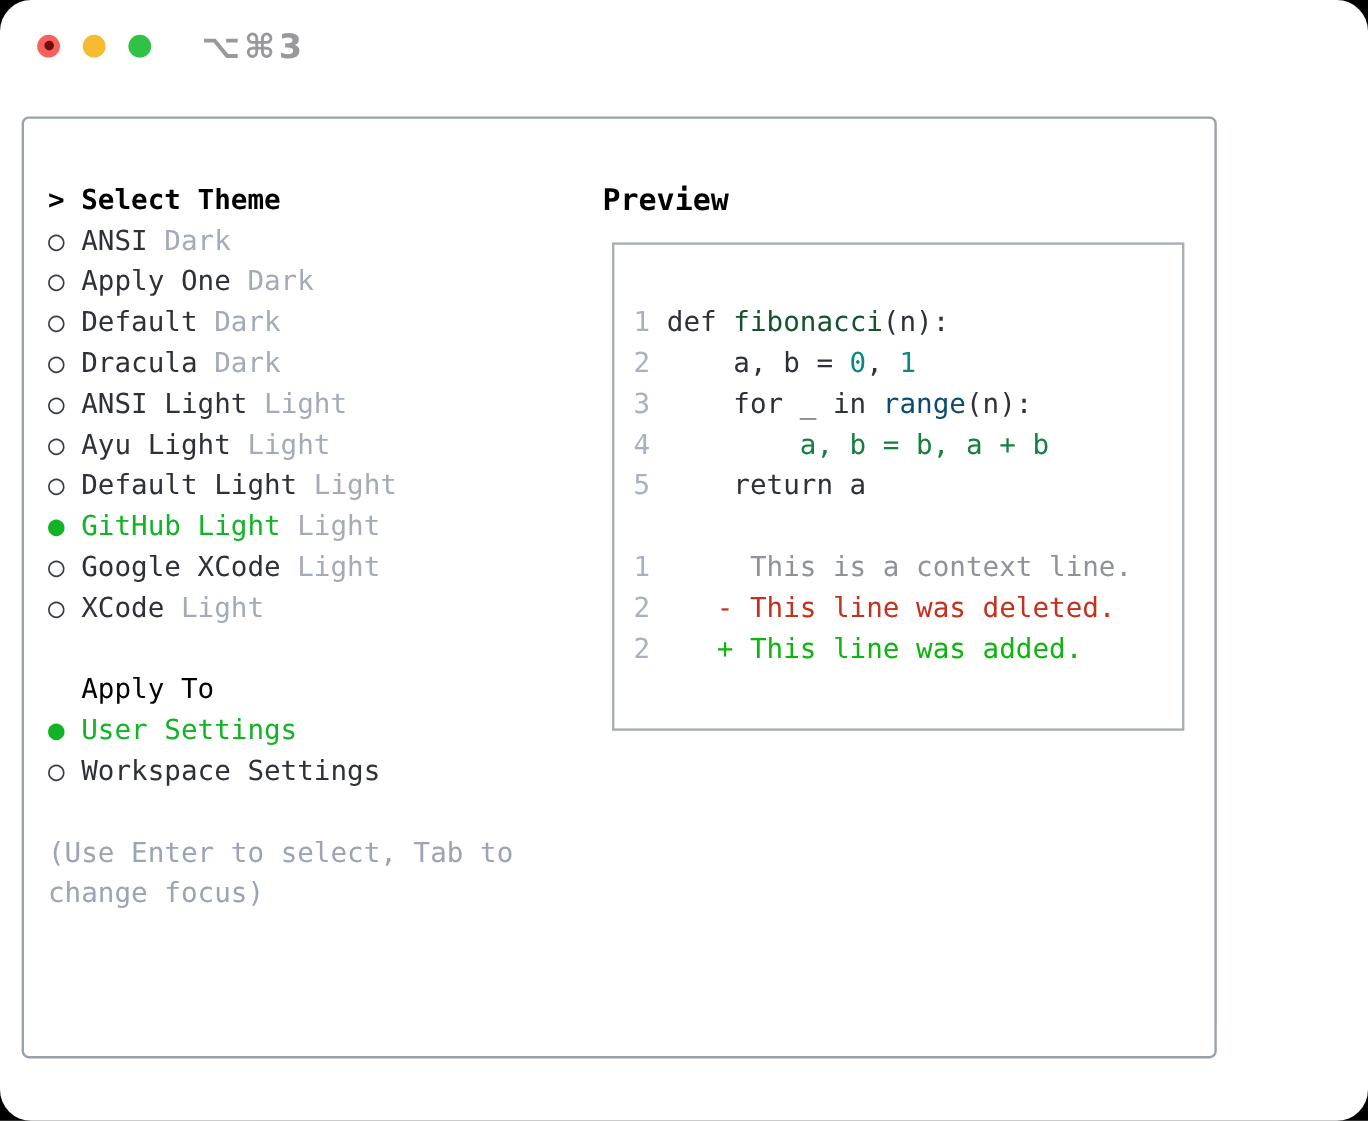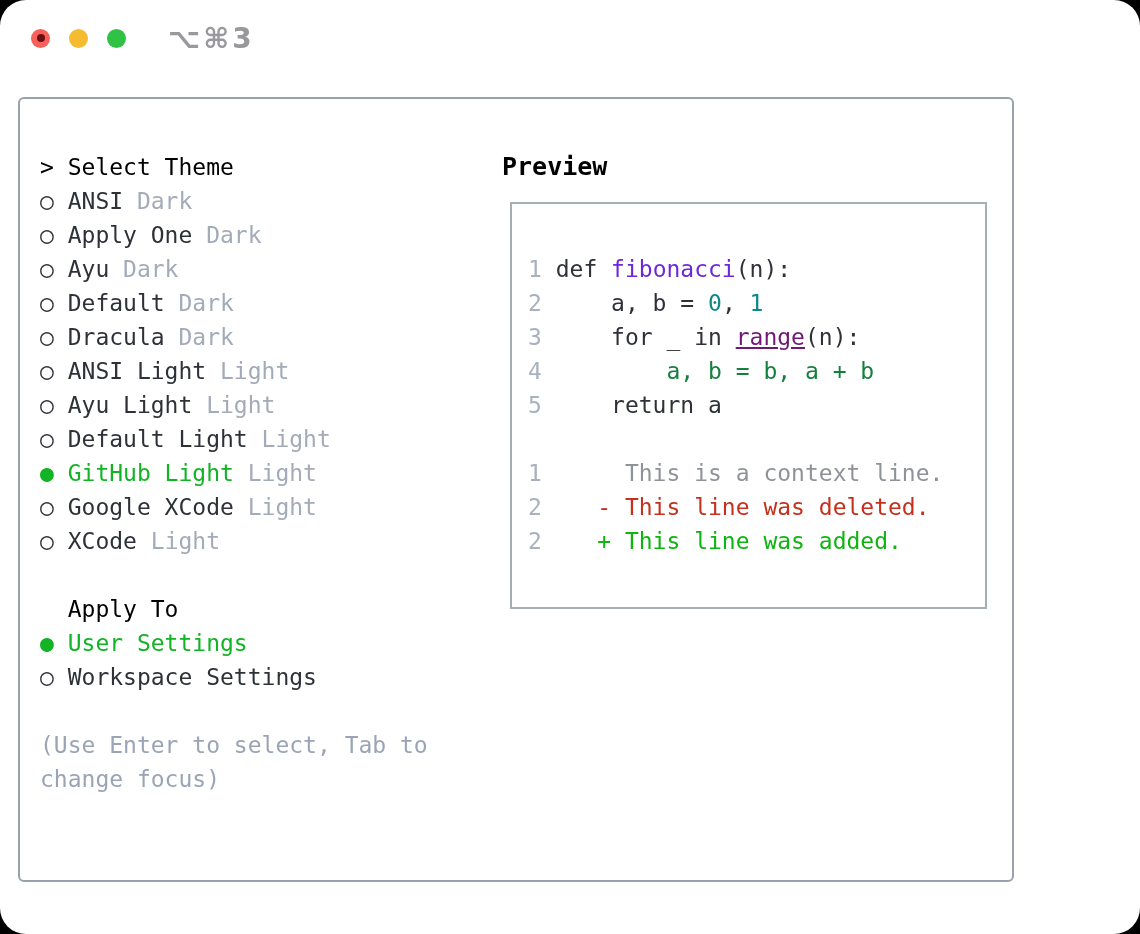--- a/index.html
+++ b/index.html
@@ -29,21 +29,21 @@
 
   
   .panel {
     position:absolute; left:18px; top:97px; width:996px; height:785px;
     border:2px solid var(--panelBorder); border-radius:6px; background:var(--windowBg,#fff);
   }
 
   .left-col { position:absolute; left:20px; top:51px; width:430px; font-size:23px; line-height:34px; }
   .row { height:34px; white-space:pre; color:var(--text); }
   .marker { display:inline-block; width:2ch; color:var(--marker); }
-  .row.header { font-weight:normal; color:var(--headerText); }
+  .row.header { font-weight:bold; color:var(--headerText); }
   .row.header .marker { color:var(--headerText); }
   .tname { color:var(--text); }
   .tvariant { color:var(--muted); margin-left:1ch; }
   .row.selected .marker, .row.selected .tname { color:var(--sel); }
   .spacer { height:34px; }
   .hint { white-space:pre-wrap; color:var(--hintGray); line-height:34px; }
 
   
   .preview-label {
     position:absolute; left:482px; top:51px; font-size:25px; line-height:34px;
@@ -74,21 +74,20 @@
   </div>
 
   <div class="panel">
 
     <div class="left-col">
       <div class="row header"><span class="marker">&gt;</span><span>Select Theme</span></div>
 
       <div id="theme-list">
           <div class="row"><span class="marker">○</span><span class="tname">ANSI</span><span class="tvariant">Dark</span></div>
           <div class="row"><span class="marker">○</span><span class="tname">Apply One</span><span class="tvariant">Dark</span></div>
-          <div class="row"><span class="marker">○</span><span class="tname">Ayu</span><span class="tvariant">Dark</span></div>
           <div class="row"><span class="marker">○</span><span class="tname">Default</span><span class="tvariant">Dark</span></div>
           <div class="row"><span class="marker">○</span><span class="tname">Dracula</span><span class="tvariant">Dark</span></div>
           <div class="row"><span class="marker">○</span><span class="tname">ANSI Light</span><span class="tvariant">Light</span></div>
           <div class="row"><span class="marker">○</span><span class="tname">Ayu Light</span><span class="tvariant">Light</span></div>
           <div class="row"><span class="marker">○</span><span class="tname">Default Light</span><span class="tvariant">Light</span></div>
           <div class="row selected"><span class="marker">●</span><span class="tname">GitHub Light</span><span class="tvariant">Light</span></div>
           <div class="row"><span class="marker">○</span><span class="tname">Google XCode</span><span class="tvariant">Light</span></div>
           <div class="row"><span class="marker">○</span><span class="tname">XCode</span><span class="tvariant">Light</span></div>
         </div>
 
@@ -103,23 +102,23 @@
 
       <div class="spacer"></div>
 
       <div class="hint">(Use Enter to select, Tab to change focus)</div>
     </div>
 
     <div class="preview-label">Preview</div>
 
     <div class="preview-box">
       <div class="code-block" id="code-block">
-          <div class="code-line"><span class="lineno">1</span><span style="color: rgb(46, 50, 56);"> def </span><span style="color: #6d28d9; text-align: right;">fibonacci</span><span style="color: rgb(46, 50, 56);">(n):</span></div>
+          <div class="code-line"><span class="lineno">1</span><span style="color: rgb(46, 50, 56);"> def </span><span style="color: #14532d; text-align: right;">fibonacci</span><span style="color: rgb(46, 50, 56);">(n):</span></div>
           <div class="code-line"><span class="lineno">2</span><span style="color: rgb(46, 50, 56);">     a, b = </span><span style="color: rgb(14, 135, 135);">0</span><span style="color: rgb(46, 50, 56);">, </span><span style="color: rgb(14, 135, 135);">1</span></div>
-          <div class="code-line"><span class="lineno">3</span><span style="color: rgb(46, 50, 56);">     for _ in </span><span style="color: #701a75; text-decoration: underline;">range</span><span style="color: rgb(46, 50, 56);">(n):</span></div>
+          <div class="code-line"><span class="lineno">3</span><span style="color: rgb(46, 50, 56);">     for _ in </span><span style="color: #0c4a6e;">range</span><span style="color: rgb(46, 50, 56);">(n):</span></div>
           <div class="code-line"><span class="lineno">4</span><span style="color: #15803d;">         a, b = b, a + b</span></div>
           <div class="code-line"><span class="lineno">5</span><span style="color: rgb(46, 50, 56);">     return a</span></div>
           <div class="code-line"><span class="lineno"></span></div>
           <div class="code-line"><span class="lineno">1</span><span style="color: rgb(143, 147, 153);">      This is a context line.</span></div>
           <div class="code-line"><span class="lineno">2</span><span style="color: rgb(197, 49, 29); text-align: center;">    - This line was deleted.</span></div>
           <div class="code-line"><span class="lineno">2</span><span style="color: rgb(14, 181, 14);">    + This line was added.</span></div>
         </div>
     </div>
 
   </div>

